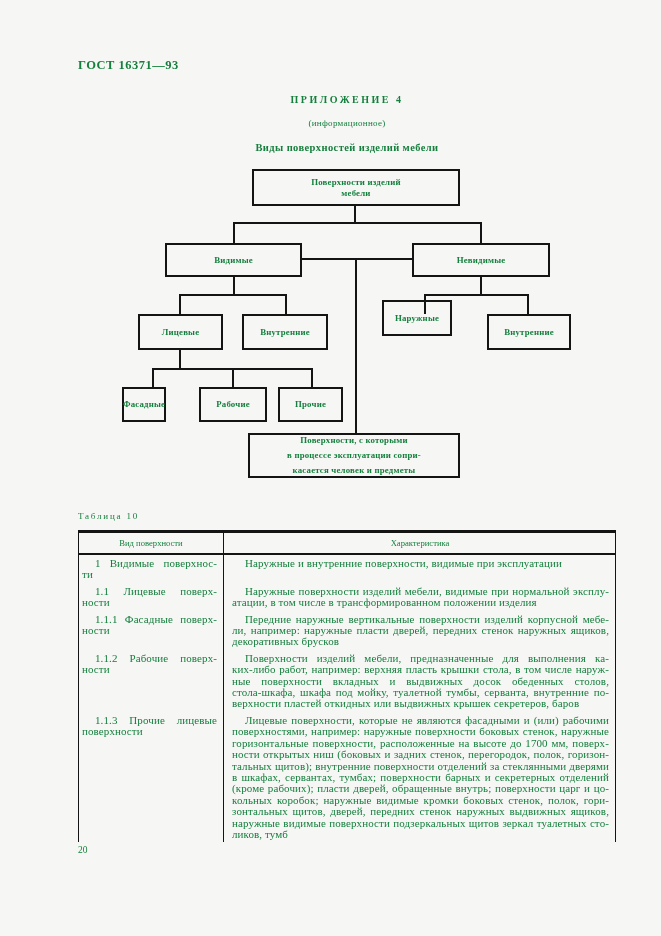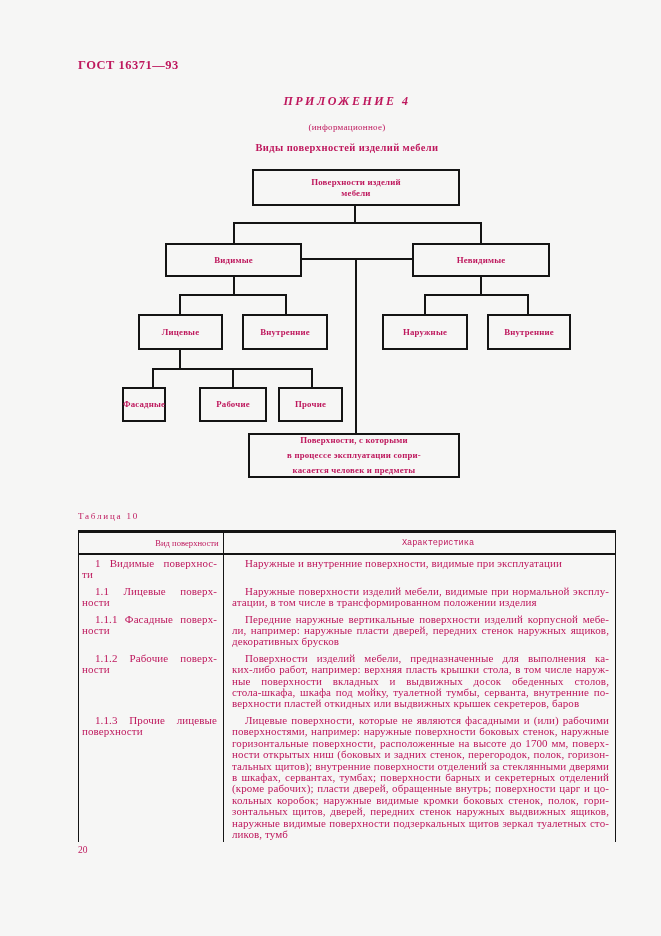--- a/index.html
+++ b/index.html
@@ -1,40 +1,40 @@
 <!DOCTYPE html>
 <html><head>
 <meta charset="utf-8">
 <style>
   html,body{margin:0;padding:0;}
   body{background:#e8e8e8;font-family:"Liberation Serif", serif;}
-  .page{position:relative;width:661px;height:936px;background:#f6f6f5;color:#be185d;overflow:hidden;}
+  .page{position:relative;width:661px;height:936px;background:#f6f6f5;color:#15803d;overflow:hidden;}
 
   .gost-num{position:absolute;left:78px;top:58px;font-size:12.5px;font-weight:bold;letter-spacing:.5px;}
   .annex{position:absolute;left:40px;top:94px;width:614px;text-align:center;}
-  .annex .t1{font-size:12px;font-weight:bold;letter-spacing:2.5px;font-style:italic;}
+  .annex .t1{font-size:10px;font-weight:bold;letter-spacing:2.5px;}
   .annex .t2{font-size:9px;margin-top:13px;letter-spacing:.3px;}
   .dtitle{position:absolute;left:40px;top:142px;width:614px;text-align:center;font-size:10.5px;font-weight:bold;letter-spacing:.4px;}
 
   
   .fbox{position:absolute;box-sizing:border-box;border:2.5px solid #141414;display:flex;align-items:center;justify-content:center;text-align:center;background:#f6f6f5;}
   .fbox span{font-size:8.8px;font-weight:bold;line-height:11px;white-space:pre-line;letter-spacing:.2px;}
   .ln{position:absolute;background:#141414;}
 
   
   .tbl-label{position:absolute;left:78px;top:511px;font-size:9px;letter-spacing:1.8px;}
   .tbl{position:absolute;left:78px;top:530px;width:538px;height:312px;box-sizing:border-box;}
   .tbl .b-top{position:absolute;left:0;top:0;width:100%;height:2.5px;background:#141414;}
   .tbl .b-left{position:absolute;left:0;top:0;width:1.3px;height:100%;background:#141414;}
   .tbl .b-right{position:absolute;right:0;top:0;width:1.3px;height:100%;background:#141414;}
   .tbl .b-div{position:absolute;left:145px;top:0;width:1.3px;height:100%;background:#141414;}
   .tbl .b-hsep{position:absolute;left:0;top:23px;width:100%;height:1.6px;background:#141414;}
   .thead{position:absolute;left:0;top:2.5px;width:100%;height:20px;display:flex;}
-  .thead .hc1{width:146px;text-align:center;font-size:8.6px;padding-top:5px;margin-left:36px;}
-  .thead .hc2{flex:1;text-align:center;font-size:8.6px;padding-top:5px;font-family:Liberation Mono, monospace;}
+  .thead .hc1{width:146px;text-align:center;font-size:8.6px;padding-top:5px;}
+  .thead .hc2{flex:1;text-align:center;font-size:8.6px;padding-top:5px;}
   .tbody{position:absolute;left:0;top:28px;width:100%;}
   .trow{display:flex;margin-bottom:5px;}
   .tcell{font-size:11px;line-height:11.4px;}
   .tcell.term{width:145px;box-sizing:border-box;padding:0 6px 0 4px;}
   .tcell.desc{flex:1;box-sizing:border-box;padding:0 7px 0 9px;}
   .tline{letter-spacing:.1px;}
   .tline.first{text-indent:13px;}
   .tline.just{text-align:justify;text-align-last:justify;}
 
   .pagenum{position:absolute;left:78px;top:845px;font-size:9.5px;}
@@ -62,21 +62,21 @@
     </div>
   <div class="fbox" style="left:412px;top:243px;width:138px;height:34px">
       <span>Невидимые</span>
     </div>
   <div class="fbox" style="left:138px;top:314px;width:85px;height:36px">
       <span>Лицевые</span>
     </div>
   <div class="fbox" style="left:242px;top:314px;width:86px;height:36px">
       <span>Внутренние</span>
     </div>
-  <div class="fbox" style="left:382px;top:314px;width:86px;height:36px">
+  <div class="fbox" style="left:382px;top:300px;width:70px;height:36px">
       <span>Наружные</span>
     </div>
   <div class="fbox" style="left:487px;top:314px;width:84px;height:36px">
       <span>Внутренние</span>
     </div>
   <div class="fbox" style="left:122px;top:387px;width:44px;height:35px">
       <span>Фасадные</span>
     </div>
   <div class="fbox" style="left:199px;top:387px;width:68px;height:35px">
       <span>Рабочие</span>

